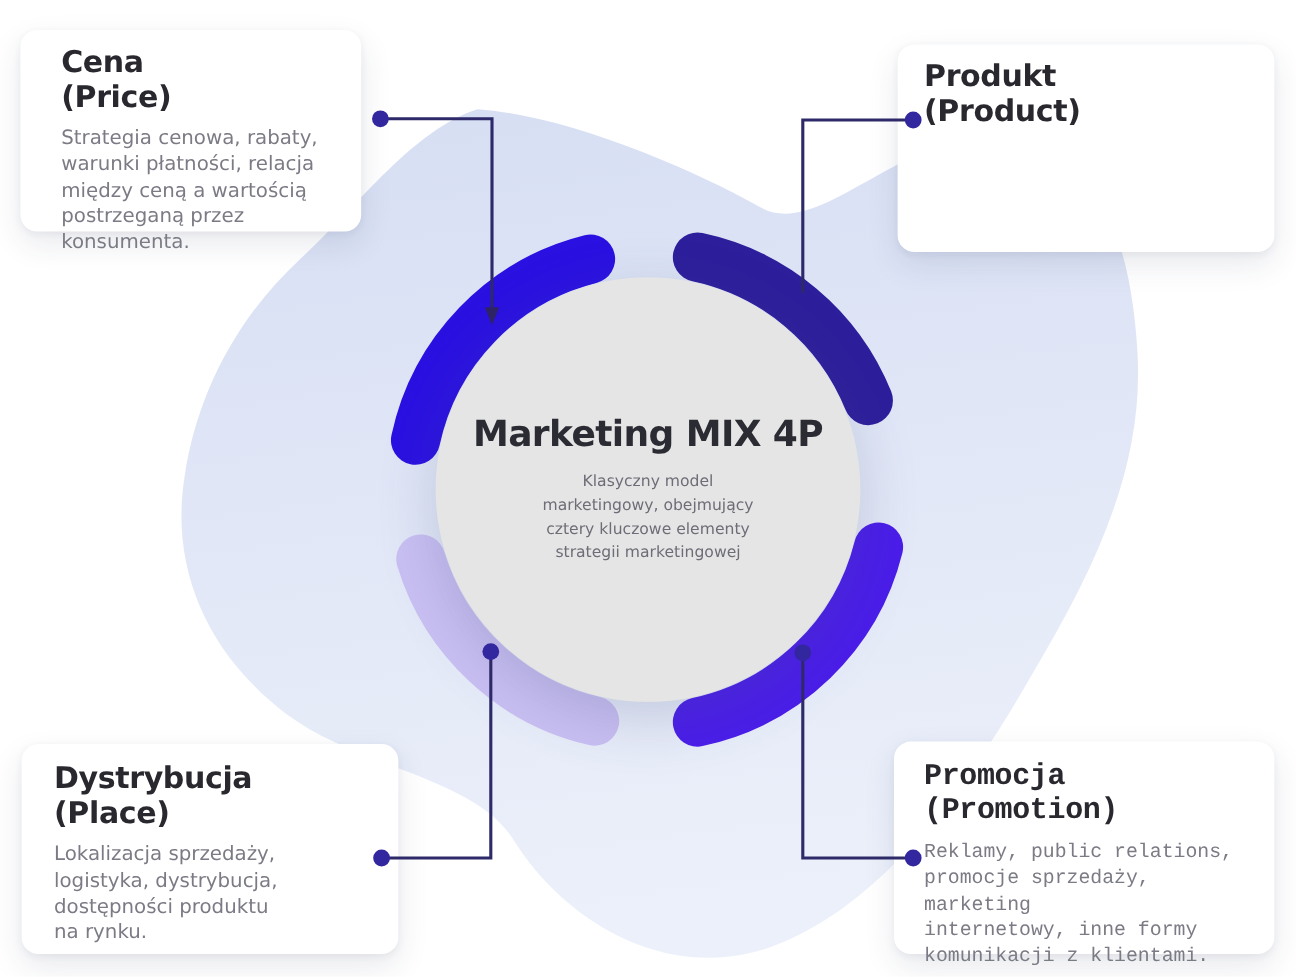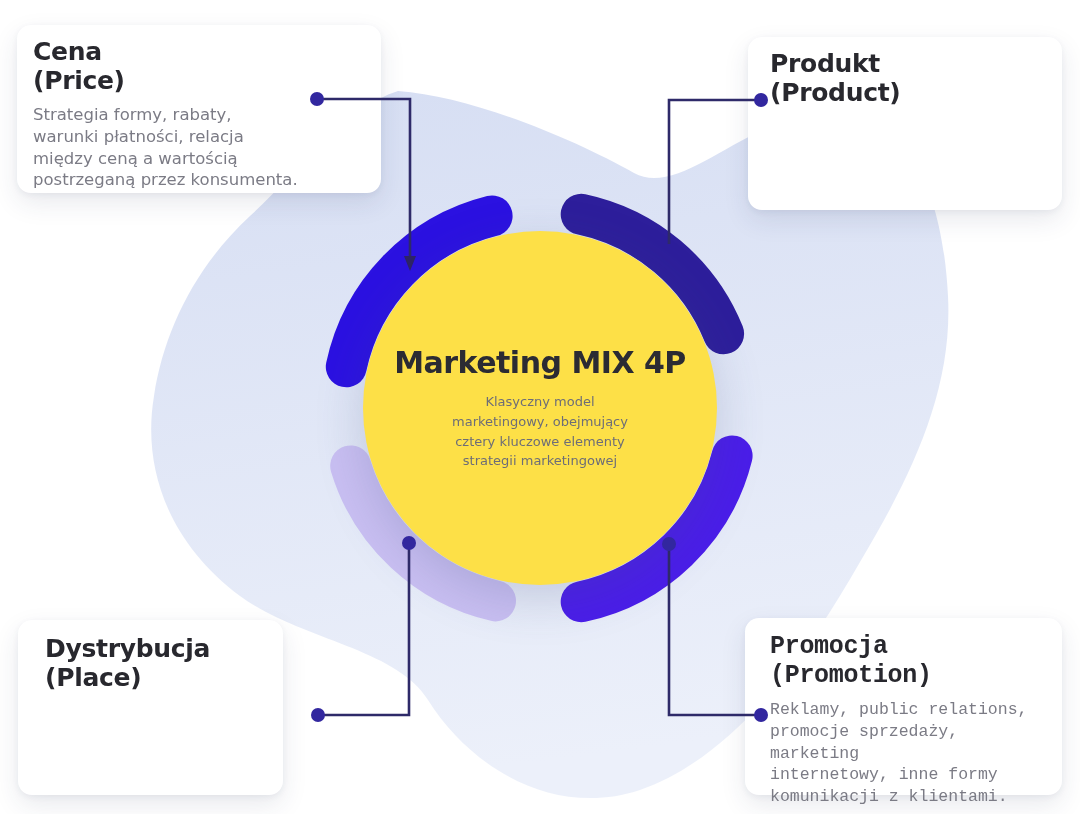--- a/index.html
+++ b/index.html
@@ -5,21 +5,21 @@
   html,body{margin:0;padding:0;background:#ffffff;}
   .stage{
     position:relative;width:1080px;height:814px;overflow:hidden;background:#ffffff;
     font-family:"DejaVu Sans","Liberation Sans",sans-serif;
   }
   svg.layer{position:absolute;left:0;top:0;width:1080px;height:814px;pointer-events:none;}
   .bg-layer{z-index:0;}
   .connector-layer{z-index:5;}
   .center-circle{
     position:absolute;left:363px;top:231px;width:354px;height:354px;border-radius:50%;
-    background:#fde047;box-shadow:0 14px 48px rgba(70,80,130,0.22);
+    background:#e5e5e5;box-shadow:0 14px 48px rgba(70,80,130,0.22);
     display:flex;flex-direction:column;align-items:center;justify-content:center;
     text-align:center;z-index:2;box-sizing:border-box;padding:0 26px;
   }
   .circle-title{
     font-size:30px;font-weight:bold;color:#2b2b33;letter-spacing:-0.5px;margin:0 0 12px 0;
   }
   .circle-subtitle{
     font-size:13px;color:#6d6d77;line-height:1.52;white-space:pre-line;margin:0;
   }
   .card{
@@ -27,23 +27,23 @@
     box-shadow:0 10px 26px rgba(40,50,90,0.10),0 2px 6px rgba(40,50,90,0.06);
     z-index:3;
   }
   .card-title{
     font-size:25px;font-weight:bold;color:#28282e;line-height:1.16;
     letter-spacing:-0.3px;margin:0;white-space:pre-line;
   }
   .card-body{
     font-size:16.5px;color:#7b7b85;line-height:1.32;margin:9px 0 0 0;white-space:pre-line;
   }
-  .card-price{left:17px;top:25px;width:364px;height:168px;padding:12px 24px 0 16px;}
+  .card-price{left:17px;top:25px;width:284px;height:168px;padding:12px 24px 0 34px;}
   .card-product{left:748px;top:37px;width:314px;height:173px;padding:12px 18px 1px 22px;}
-  .card-place{left:18px;top:620px;width:265px;height:175px;padding:14px 20px 0 27px;}
+  .card-place{left:18px;top:620px;width:314px;height:175px;padding:14px 20px 0 27px;}
   .card-promotion{left:745px;top:618px;width:317px;height:177px;padding:14px 18px 0 25px;font-family:Liberation Mono, monospace;}
 </style>
 </head>
 <body>
 
 <div class="stage">
 
   <svg class="layer bg-layer" viewBox="0 0 1080 814">
     <defs>
       <linearGradient id="blobGrad" x1="0" y1="0" x2="0.15" y2="1">
@@ -73,34 +73,38 @@
     <div class="circle-title">Marketing MIX 4P</div>
     <div class="circle-subtitle">Klasyczny model
 marketingowy, obejmujący
 cztery kluczowe elementy
 strategii marketingowej</div>
   </div>
 
   <div class="card card-price">
     <h2 class="card-title">Cena
 (Price)</h2>
-    <p class="card-body">Strategia formy, rabaty,
+    <p class="card-body">Strategia cenowa, rabaty,
 warunki płatności, relacja
 między ceną a wartością
 postrzeganą przez konsumenta.</p>
   </div>
 
   <div class="card card-product">
     <h2 class="card-title">Produkt
 (Product)</h2>
   </div>
 
   <div class="card card-place">
     <h2 class="card-title">Dystrybucja
 (Place)</h2>
+    <p class="card-body">Lokalizacja sprzedaży,
+logistyka, dystrybucja,
+dostępności produktu
+na rynku.</p>
   </div>
 
   <div class="card card-promotion">
     <h2 class="card-title">Promocja
 (Promotion)</h2>
     <p class="card-body">Reklamy, public relations,
 promocje sprzedaży, marketing
 internetowy, inne formy
 komunikacji z klientami.</p>
   </div>

